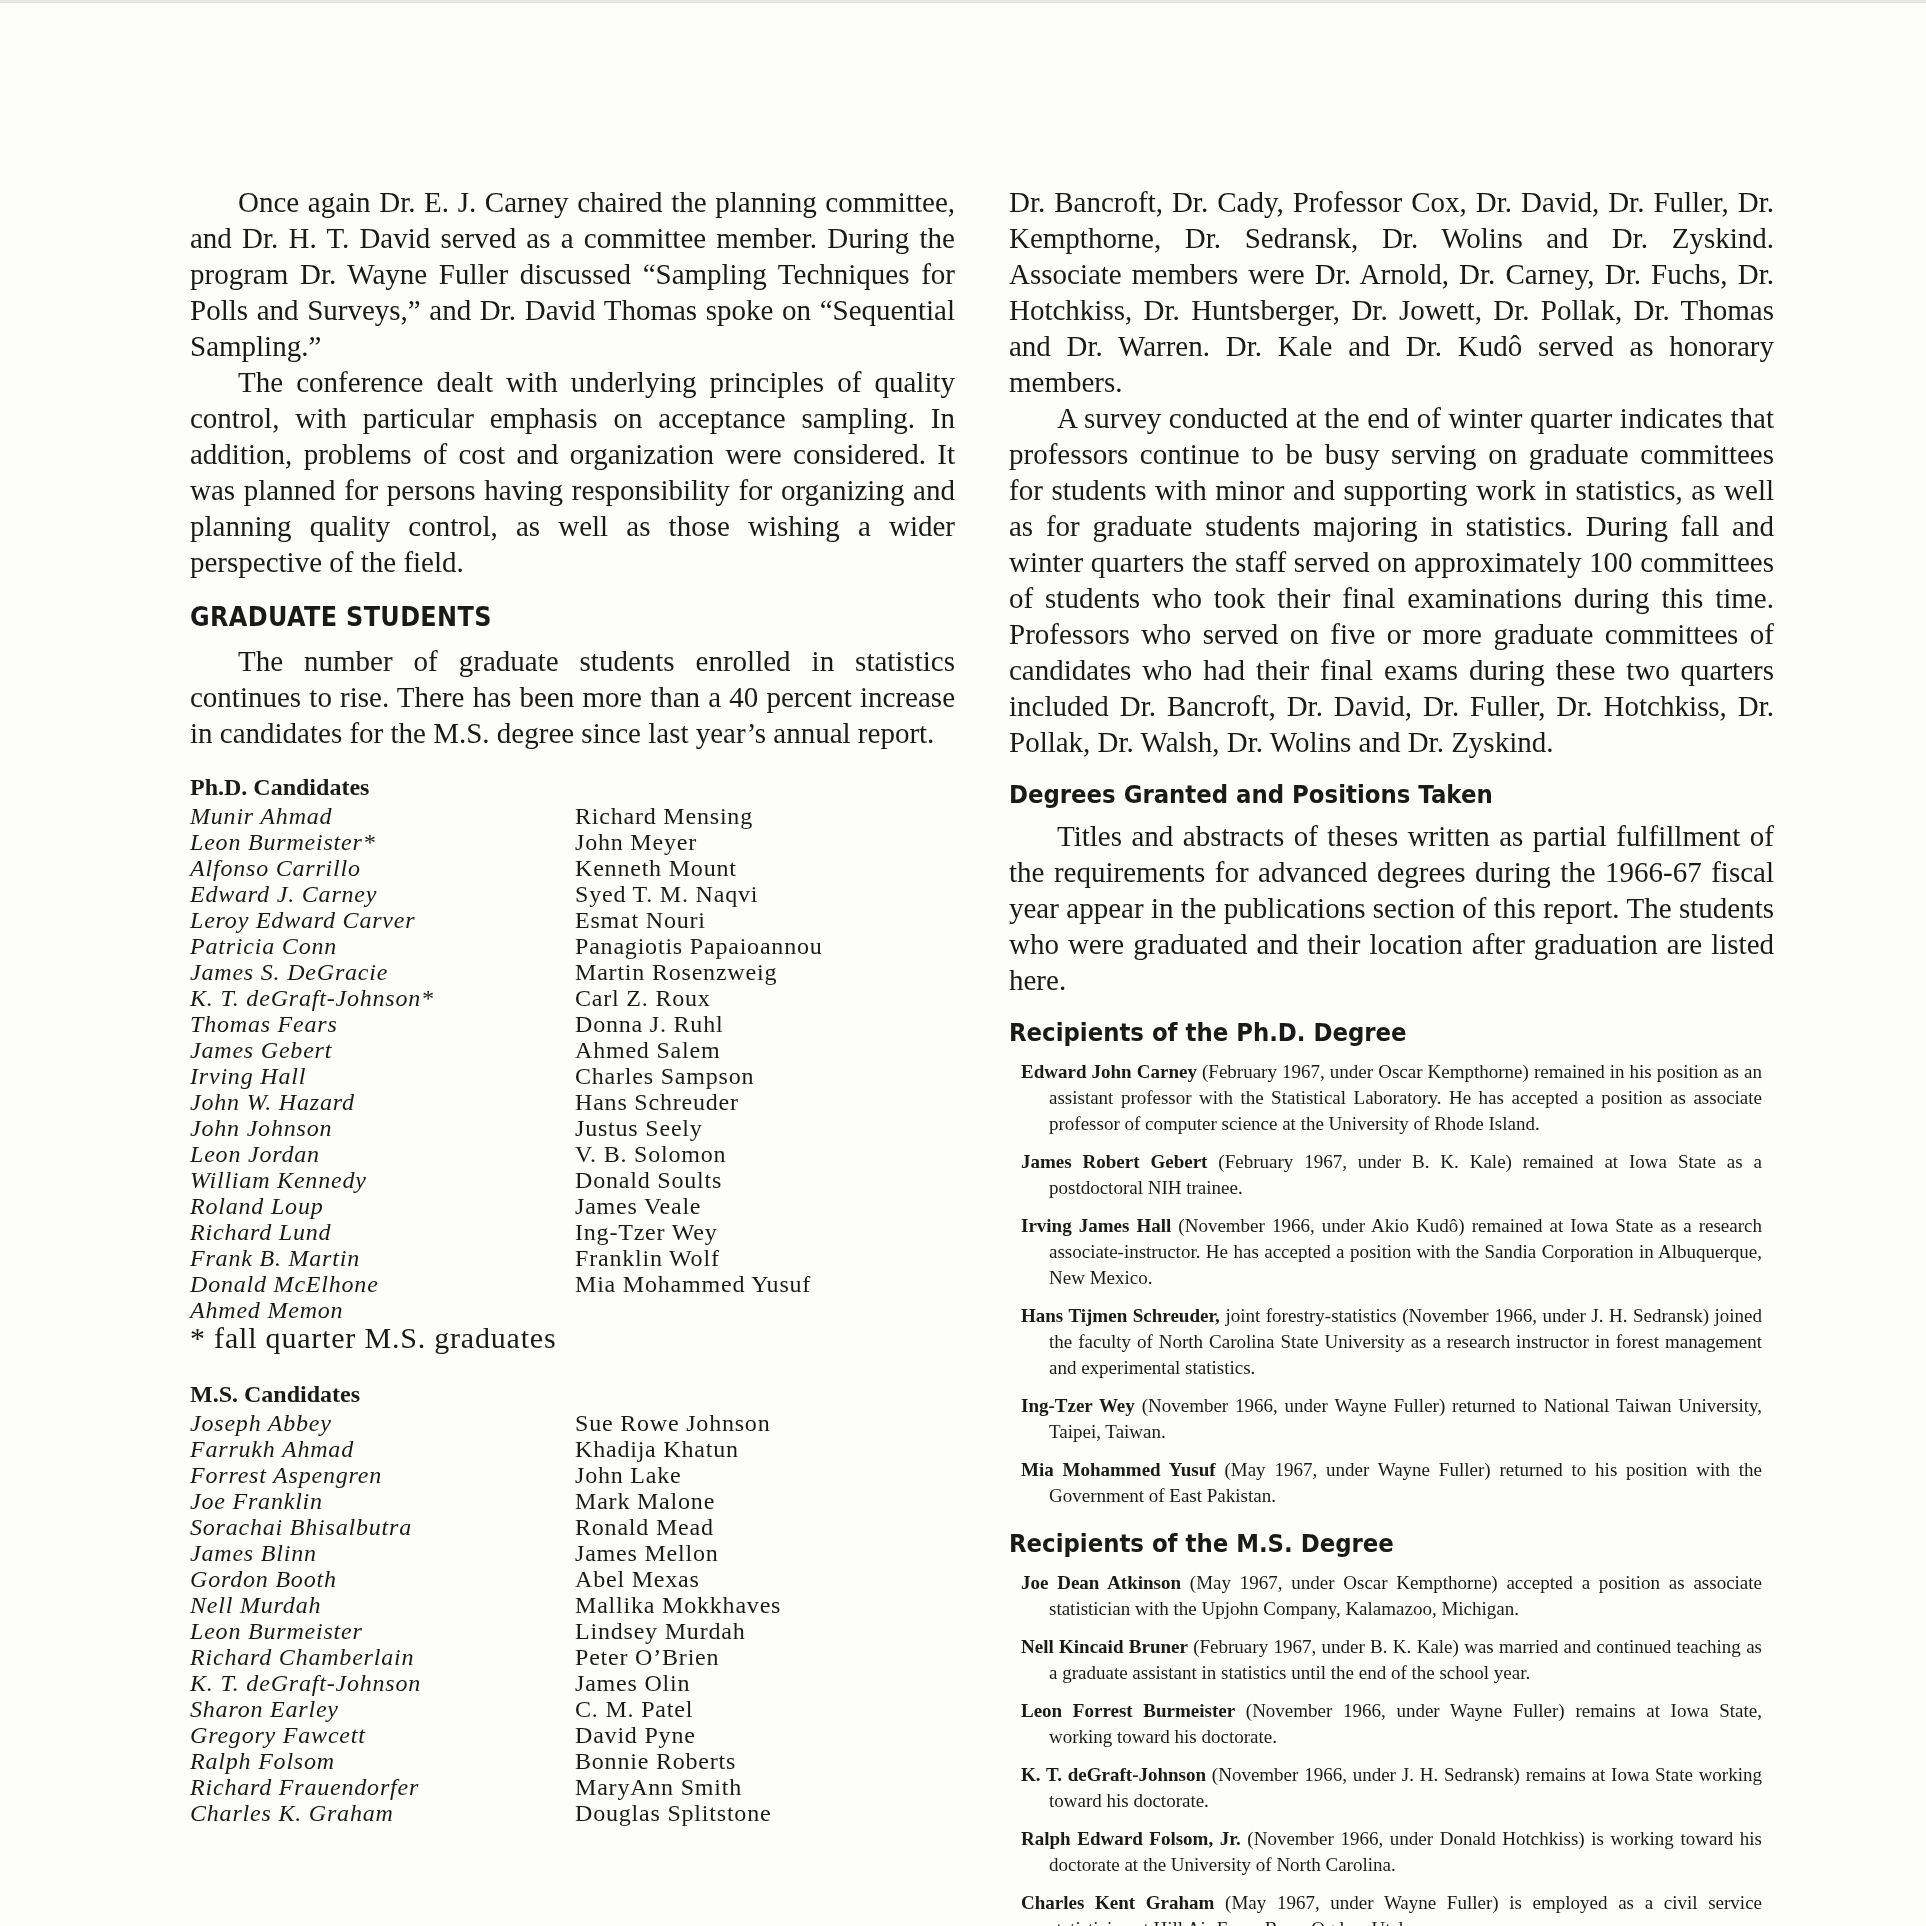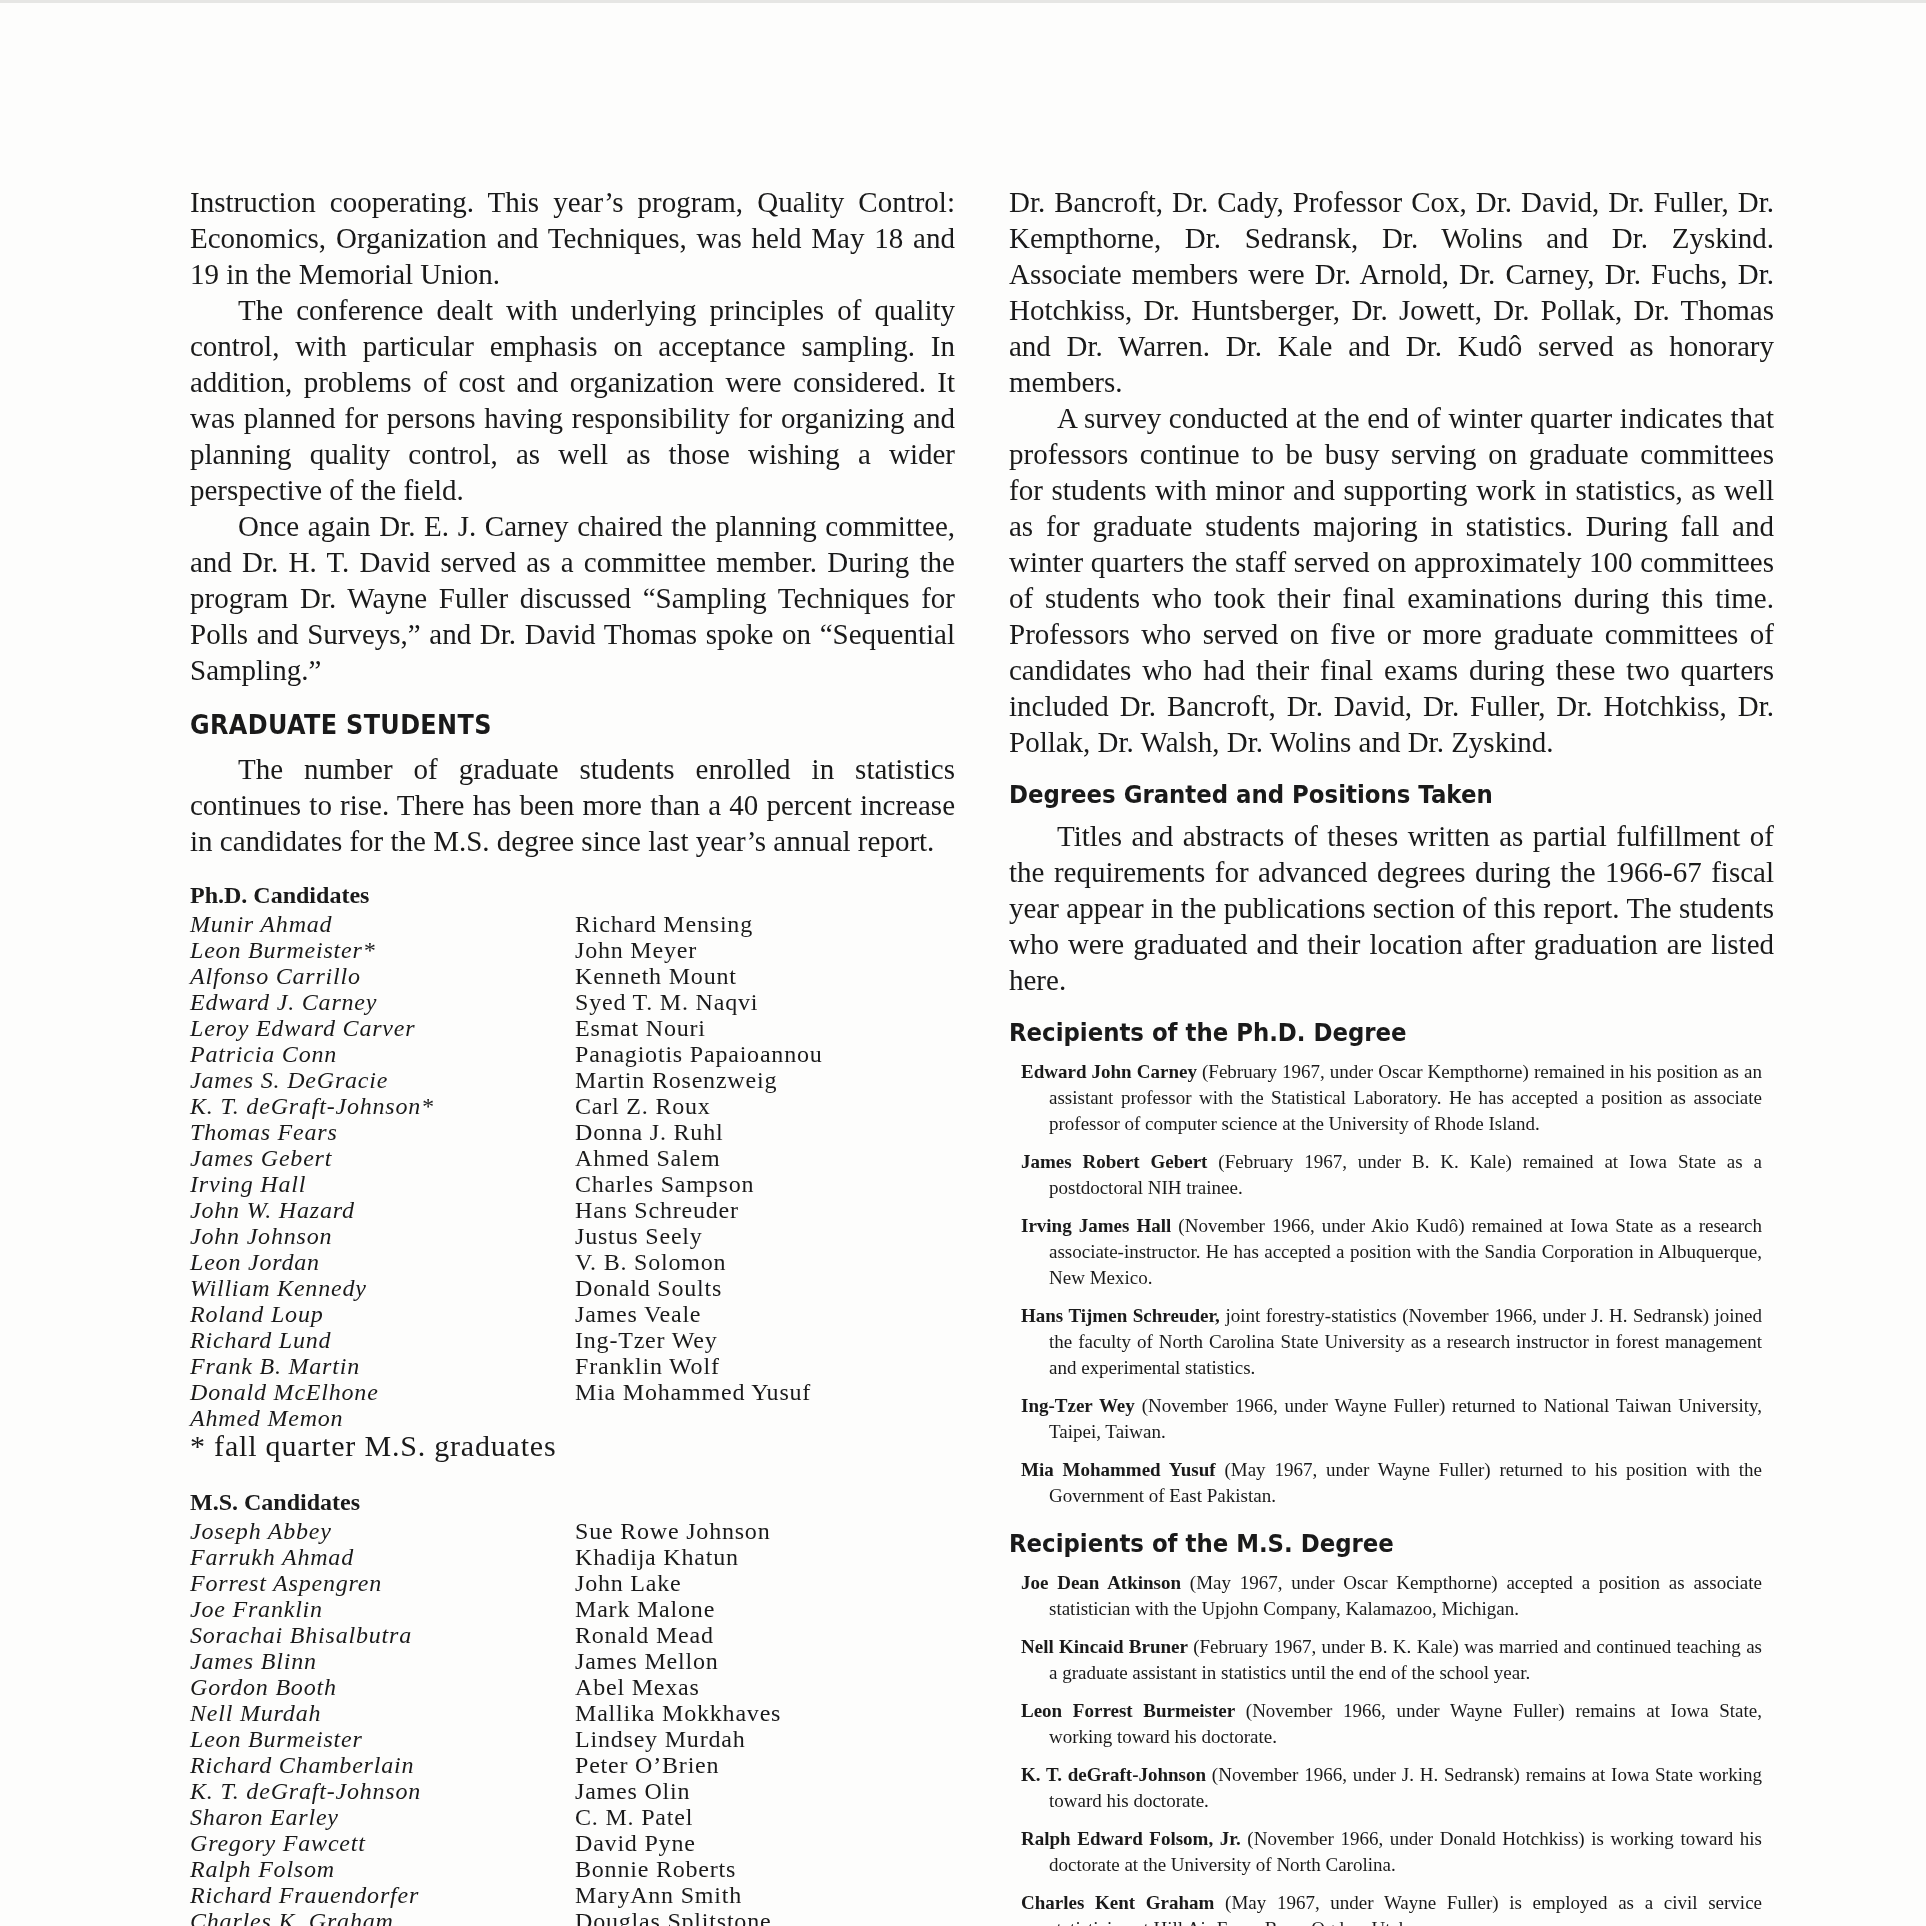--- a/index.html
+++ b/index.html
@@ -28,23 +28,22 @@
   .ms-block { margin-top: 30px; }
   .entry { font-size: 19px; line-height: 26px; text-align: justify; padding-left: 28px; text-indent: -28px; margin: 12px; }
   .entry b { font-weight: bold; }
 </style>
 </head>
 <body>
 
 <div class="page-edge-top"></div>
 
 <div class="col col-left">
-  <p class="body">Instruction cooperating. This year’s program, Quality Control: Economics, Organization and Techniques, was held May 18 and 19 in the Memorial Union.</p>
+  <p class="body indent">Once again Dr. E. J. Carney chaired the planning committee, and Dr. H. T. David served as a committee member. During the program Dr. Wayne Fuller discussed “Sampling Techniques for Polls and Surveys,” and Dr. David Thomas spoke on “Sequential Sampling.”</p>
   <p class="body indent">The conference dealt with underlying principles of quality control, with particular emphasis on acceptance sampling. In addition, problems of cost and organization were considered. It was planned for persons having responsibility for organizing and planning quality control, as well as those wishing a wider perspective of the field.</p>
-  <p class="body indent">Once again Dr. E. J. Carney chaired the planning committee, and Dr. H. T. David served as a committee member. During the program Dr. Wayne Fuller discussed “Sampling Techniques for Polls and Surveys,” and Dr. David Thomas spoke on “Sequential Sampling.”</p>
 
   <h2 class="section">GRADUATE STUDENTS</h2>
   <p class="body indent">The number of graduate students enrolled in statistics continues to rise. There has been more than a 40 percent increase in candidates for the M.S. degree since last year’s annual report.</p>
 
   <div class="lists">
     <div class="list-title">Ph.D. Candidates</div>
     <div class="list-block">
       <div class="name-col c1">
           <div class="name">Munir Ahmad</div>
           <div class="name">Leon Burmeister*</div>

